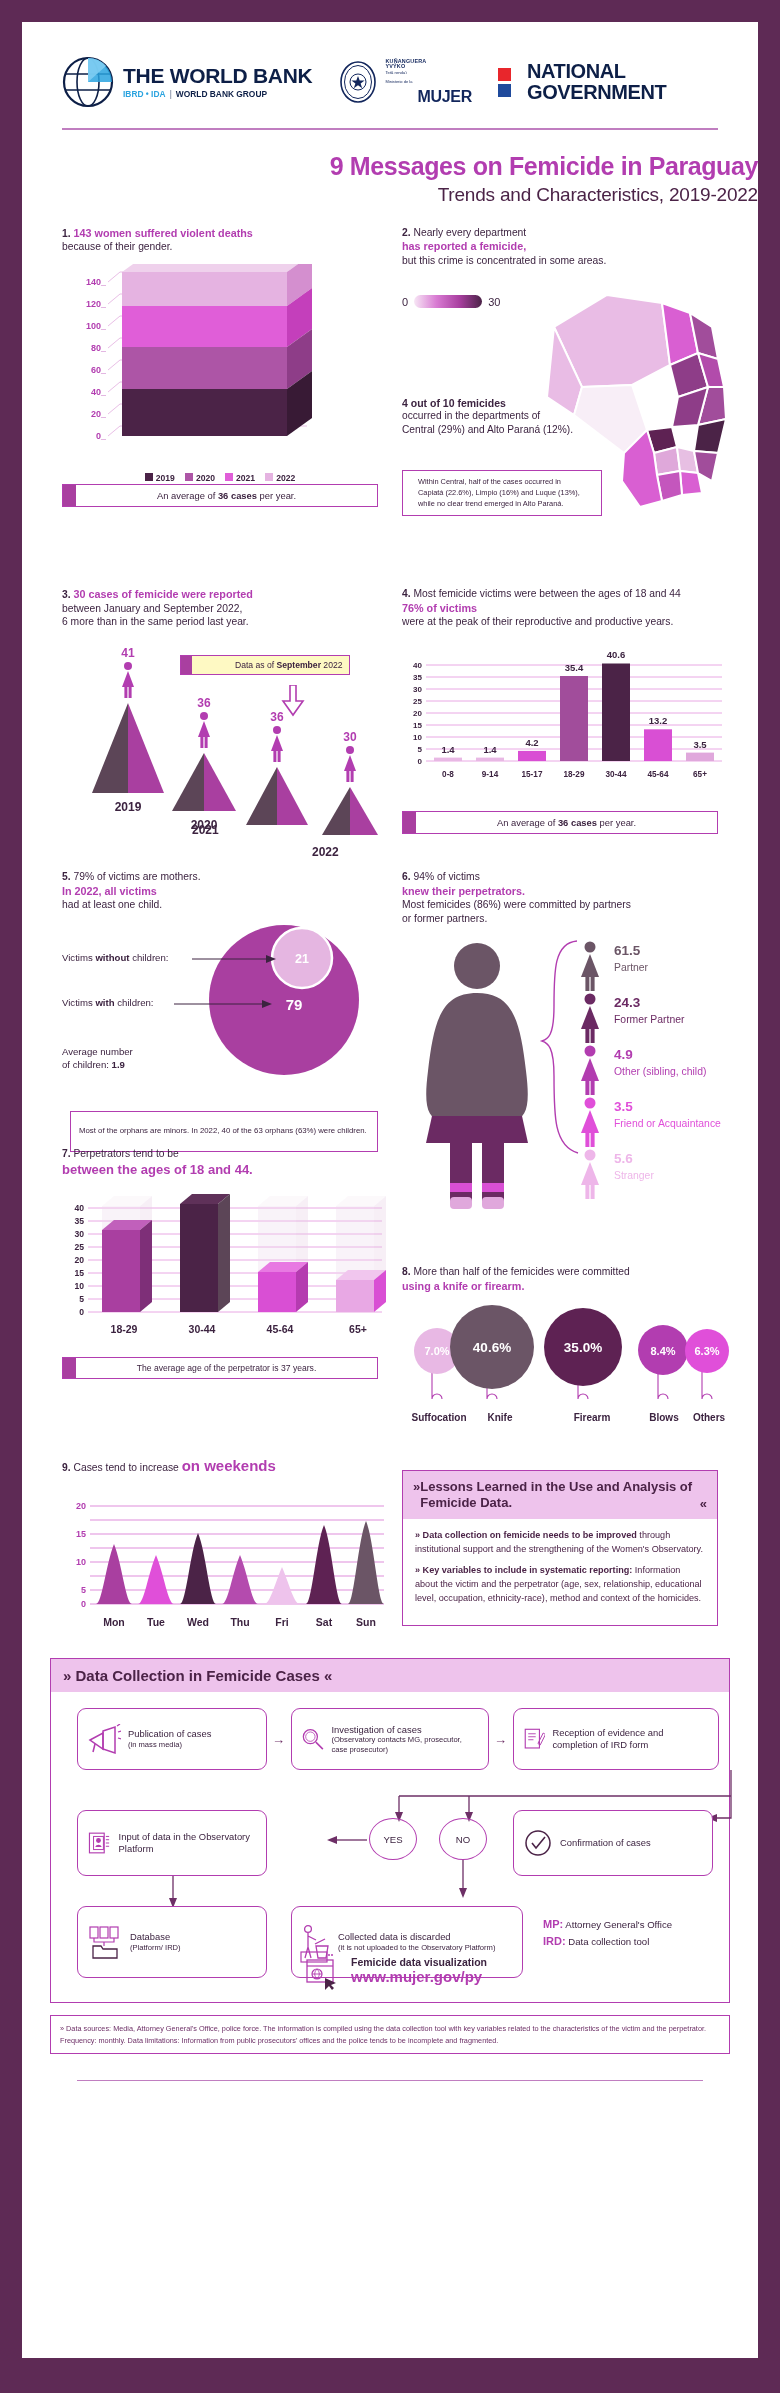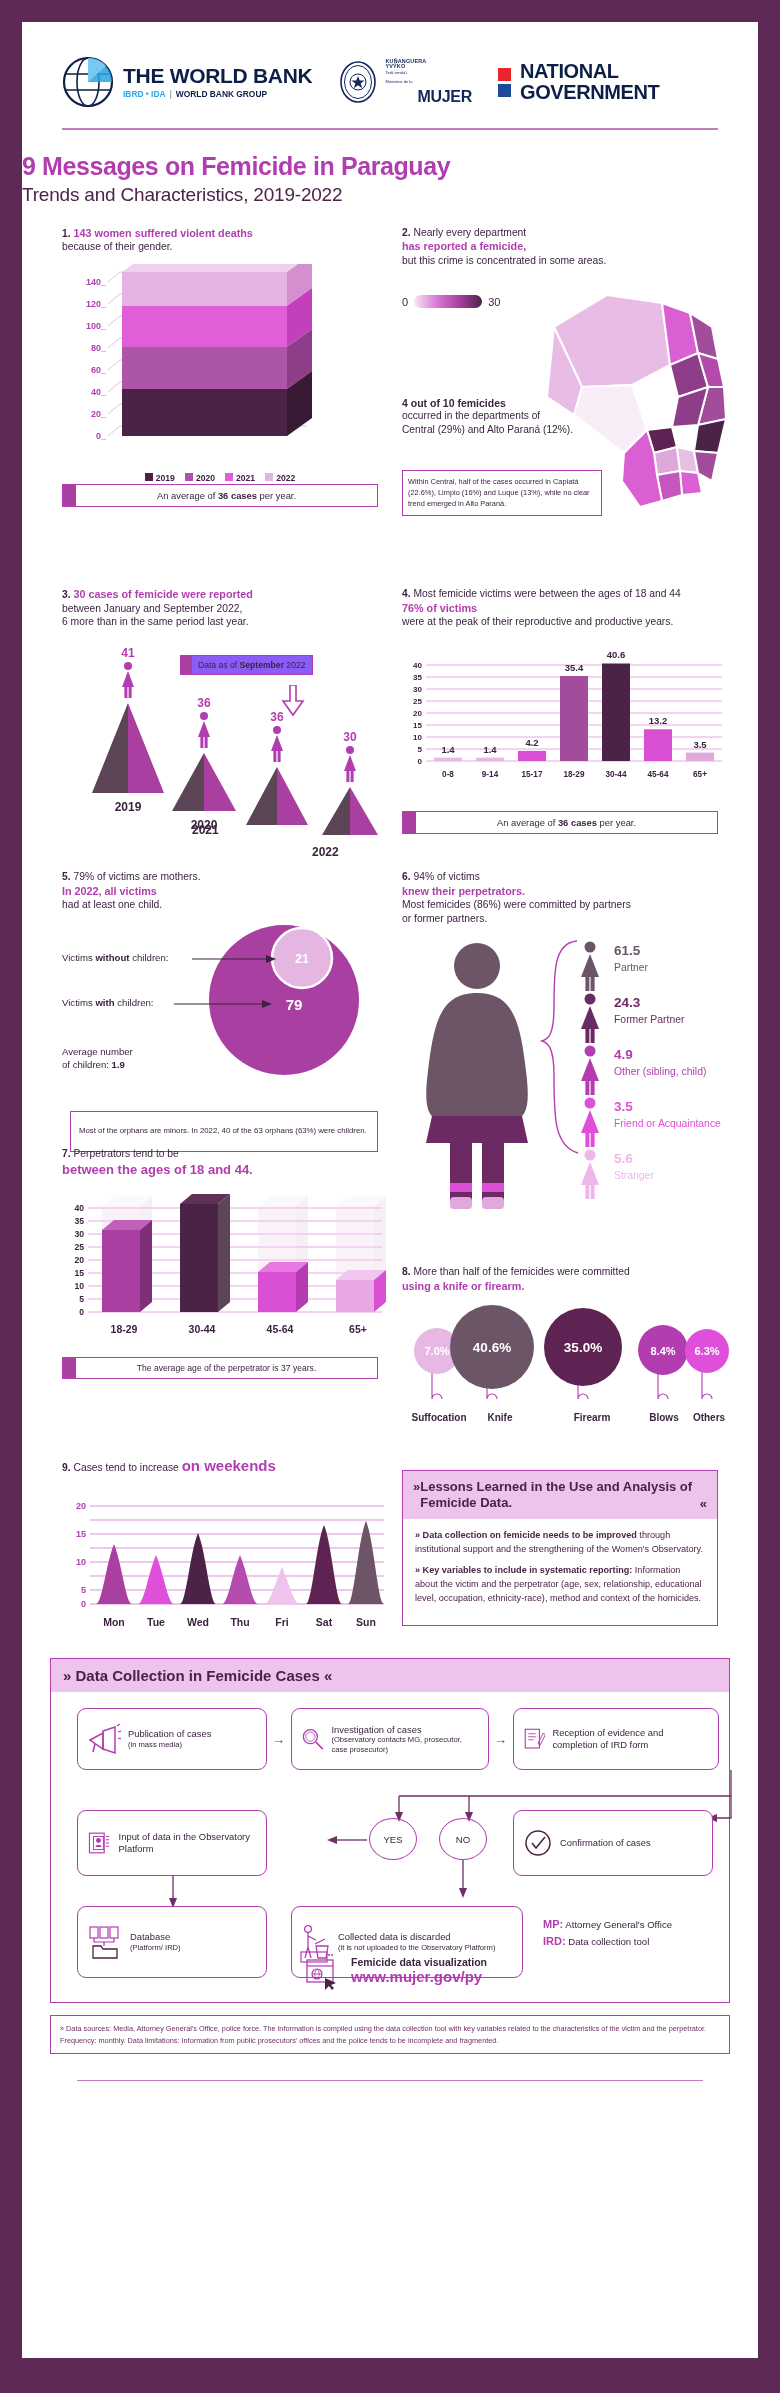--- a/index.html
+++ b/index.html
@@ -22,30 +22,30 @@
   .wb-text .wb-sub { font-size:8.4px; font-weight:bold; margin-top:3px; display:flex; align-items:center; gap:4px; color:#0d1f47;}
   .wb-ibrd { color:#2aa3df; }
   .wb-bar { color:#9aa3b5; }
   .mujer { display:flex; align-items:center; gap:7px; }
   .seal { width:40px; height:44px; flex:none; }
   .mujer-txt { color:#12265c; line-height:1.05; }
   .mujer-txt .l1 { font-size:5.4px; font-weight:bold; letter-spacing:.2px;}
   .mujer-txt .l2 { font-size:4.2px; margin-top:1px;}
   .mujer-txt .l3 { font-size:4px; margin-top:5px;}
   .mujer-txt .l4 { font-size:16px; font-weight:bold; letter-spacing:-.3px; margin-top:4px;padding-left:32px;}
-  .natgov { display:flex; align-items:center; gap:9px; }
+  .natgov { display:flex; align-items:center; gap:16px; }
   .ng-flag { display:flex; flex-direction:column; gap:3px; }
   .ng-flag i { width:13px; height:13px; display:block; }
   .ng-red { background:#e8262c; }
   .ng-blue { background:#1f4a9c; }
   .ng-text { font-size:20px; font-weight:bold; color:#0d1f47; line-height:1.06; letter-spacing:-.4px;}
   .hr-main { height:1.5px; background:#c07ec0; margin:20px 40px 0 40px; }
 
   
-  .title { text-align:left; margin-top:22px; }
+  .title { text-align:right; margin-top:22px; }
   .title h1 { font-size:25px; color:#b23db0; font-weight:bold; letter-spacing:-.4px;}
   .title h2 { font-size:19px; color:#4b2347; font-weight:normal; margin-top:3px; letter-spacing:-.2px;}
 
   
   .cols { display:flex; padding:0 28px; margin-top:20px; }
   .col { width:50%; padding:0 12px; }
 
   .sec-head { margin-bottom:6px; }
   .sec-head .ln { font-size:10.3px; color:#3c2340; line-height:1.32; }
   .sec-head .num { font-weight:bold; color:#3c2340; }
@@ -60,25 +60,25 @@
 
   
   .c1 { position:relative; height:210px; margin-top:10px; }
   .legend { display:flex; gap:10px; justify-content:center; font-size:8.6px; color:#3c2340; font-weight:bold; margin-top:4px;}
   .legend span i { display:inline-block; width:8px; height:8px; margin-right:3px; }
 
   
   .mapwrap { position:relative; height:260px; margin-top:12px; }
   .scalebar { display:flex; align-items:center; gap:6px; font-size:11px; color:#3c2340; }
   .scalegrad { width:68px; height:13px; border-radius:7px; background:linear-gradient(90deg,#f7e6f5,#d87ad2,#a93fa0,#4b2347); }
-  .callout { position:relative; border:1.2px solid #b23db0; background:#fff; font-size:7.4px; color:#3c2340; line-height:1.45; padding:6px 5px; margin-top:11px; width:200px;}
+  .callout { position:relative; border:1.2px solid #b23db0; background:#fff; font-size:7.4px; color:#3c2340; line-height:1.45; padding:6px 15px; margin-top:11px; width:200px;}
 
   
   .pyr-wrap { position:relative; height:200px; margin-top:4px; }
-  .databox { position:absolute; display:flex; border:1.2px solid #b23db0; background:#8b5cf6; }
+  .databox { position:absolute; display:flex; border:1.2px solid #b23db0; background:#fef9c3;gap:37px; }
   .databox .tab { width:11px; background:#a93fa0; }
   .databox .body { font-size:8.6px; color:#3c2340; padding:4px 6px; }
 
   
   .bc { position:relative; height:150px; margin-top:14px; }
 
   
   .donut-wrap { position:relative; height:185px; margin-top:6px; }
   .lbl5 { position:absolute; font-size:9.6px; color:#3c2340; }
 

